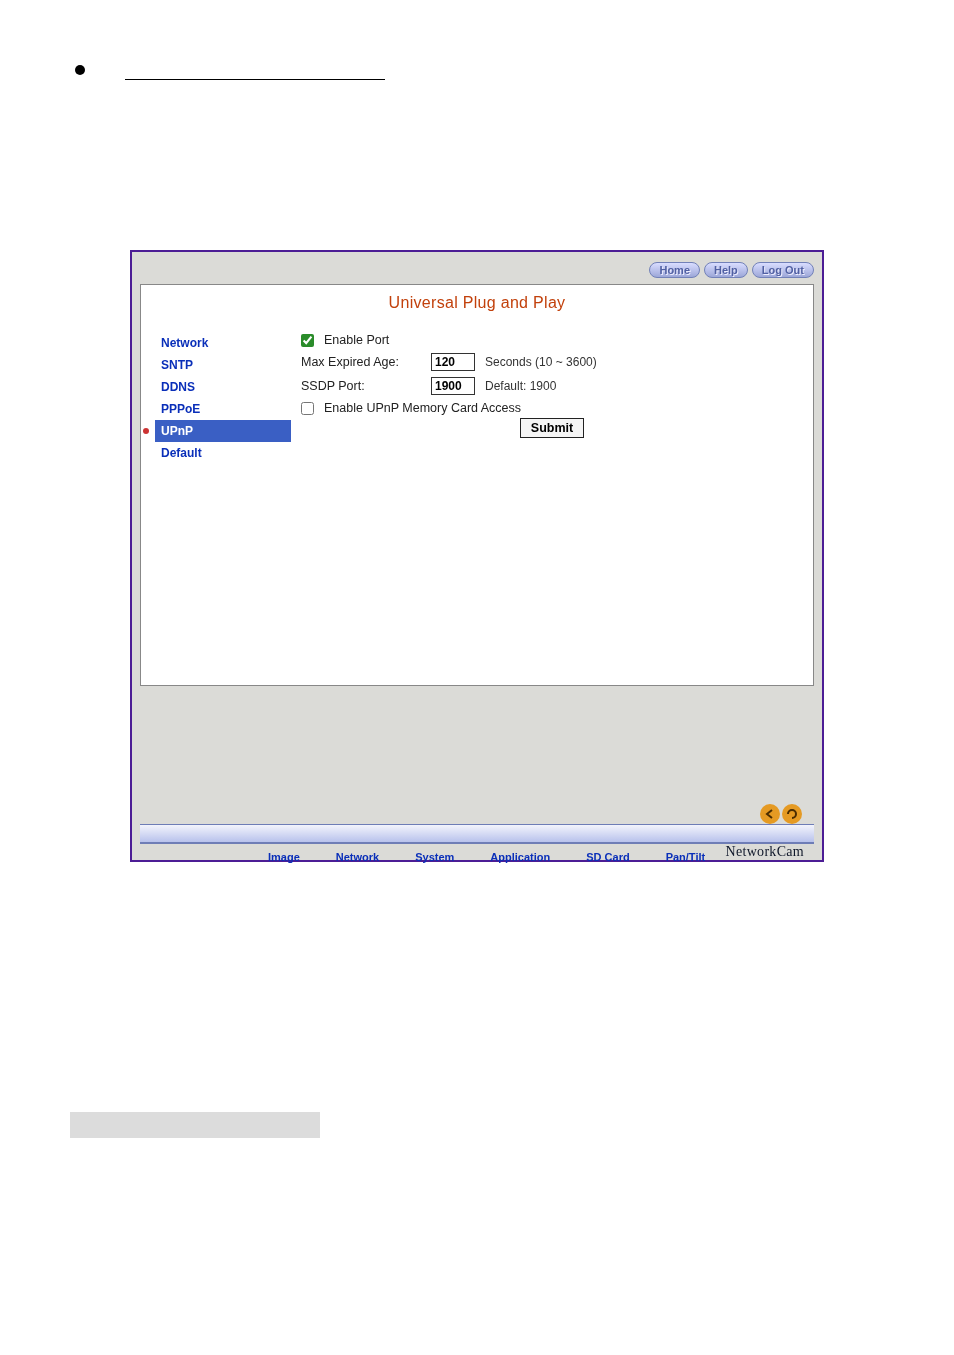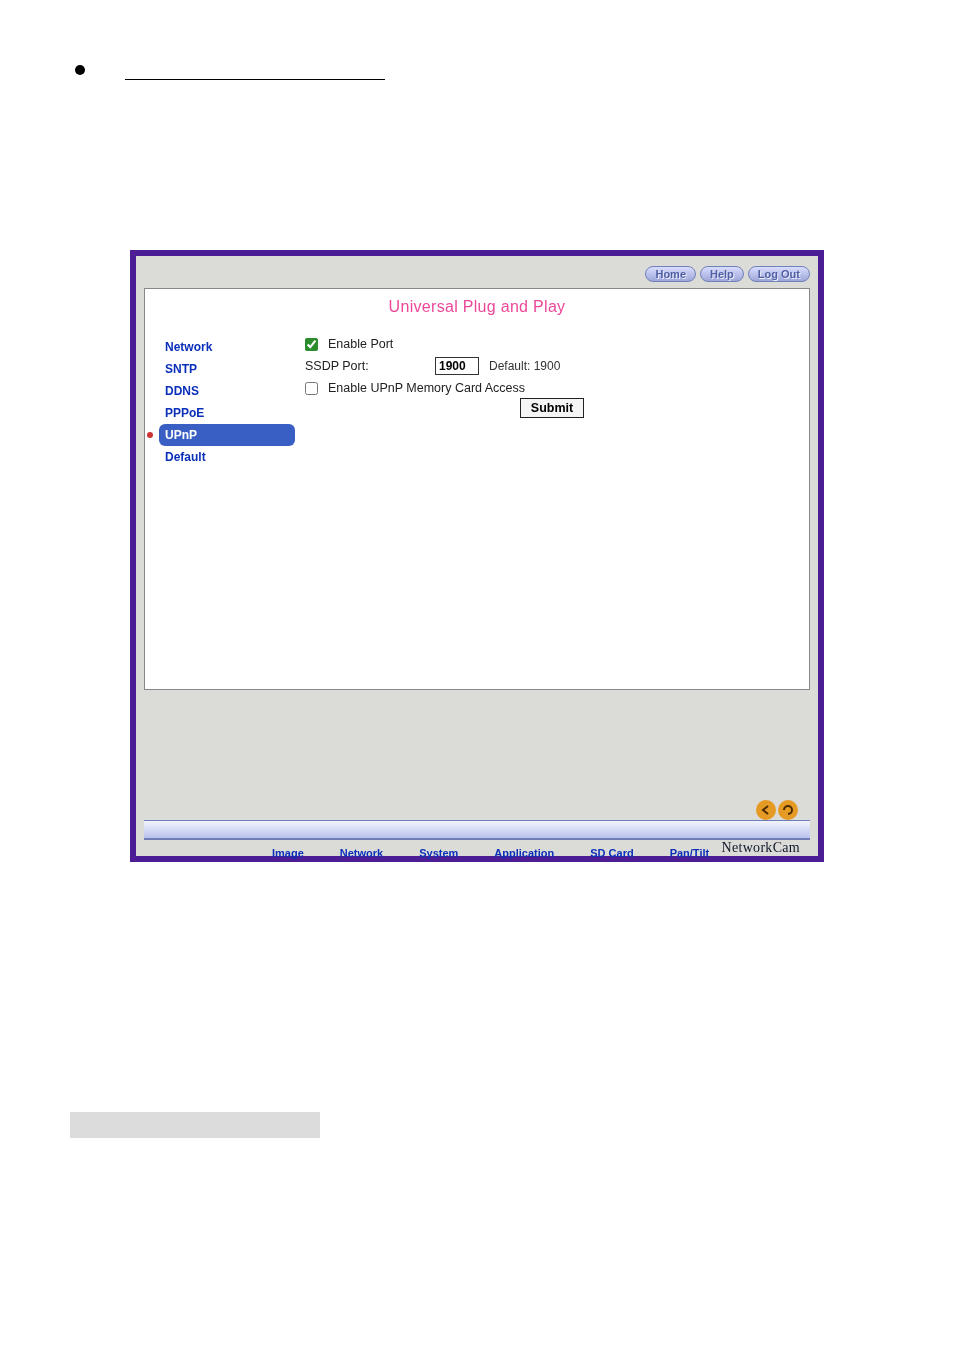--- a/index.html
+++ b/index.html
@@ -4,21 +4,21 @@
   <style>
     * { box-sizing: border-box; margin: 0; padding: 0; }
     body { font-family: Arial, Helvetica, sans-serif; background: #fff; width: 954px; }
     .page { padding: 60px 70px; }
     .bullet-row { display: flex; align-items: center; gap: 40px; margin-bottom: 15px; }
     .bullet { width: 10px; height: 10px; background: #000; border-radius: 50%; margin-left: 5px; }
     .underline-space { border-bottom: 1.5px solid #000; width: 260px; height: 20px; }
     .screenshot-wrap { margin: 170px 60px 40px 60px; }
     .panel {
       background: #dbdbd7;
-      border: 6px solid #4c1d95;
+      border: 2px solid #4c1d95;
       position: relative;
       height: 612px;
     }
     .top-right-buttons {
       position: absolute;
       top: 10px;
       right: 8px;
       display: flex;
       gap: 4px;
     }
@@ -40,31 +40,30 @@
       left: 8px;
       right: 8px;
       background: #fff;
       border: 1px solid #888;
     }
     .title-area {
       text-align: center;
       padding: 9px 0 14px 0;
       font-size: 16px;
       letter-spacing: 0.3px;
-      color: #ec4899;
+      color: #c2410c;
       border-bottom: 0;
     }
     .content-area { display: flex; }
     .sidebar { width: 150px; padding: 6px 0 0 14px; }
     .side-item { font-size: 12px; font-weight: bold; padding: 4px 6px; color: #0a2fb9; cursor: pointer; }
     .side-item.active {
       background: #3a5fc4;
       color: #fff;
       position: relative;
-      border-radius: 6px;
     }
     .active-dot {
       position: absolute;
       left: -12px;
       top: 50%;
       transform: translateY(-50%);
       width: 6px;
       height: 6px;
       background: #c33;
       border-radius: 50%;
@@ -154,20 +153,25 @@
             </div>
             <div class="side-item">Default</div>
           </div>
 
           <div class="form-area">
             <div class="form-row">
               <input type="checkbox" class="cb" checked="" style="">
               <span>Enable Port</span>
             </div>
             <div class="form-row">
+              <span class="lbl">Max Expired Age:</span>
+              <input class="inp" value="120" style="">
+              <span class="hint">Seconds (10 ~ 3600)</span>
+            </div>
+            <div class="form-row">
               <span class="lbl">SSDP Port:</span>
               <input class="inp" value="1900" style="">
               <span class="hint">Default: 1900</span>
             </div>
             <div class="form-row">
               <input type="checkbox" class="cb" style="">
               <span>Enable UPnP Memory Card Access</span>
             </div>
             <div class="submit-block">
               <button class="submit-btn">Submit</button>

